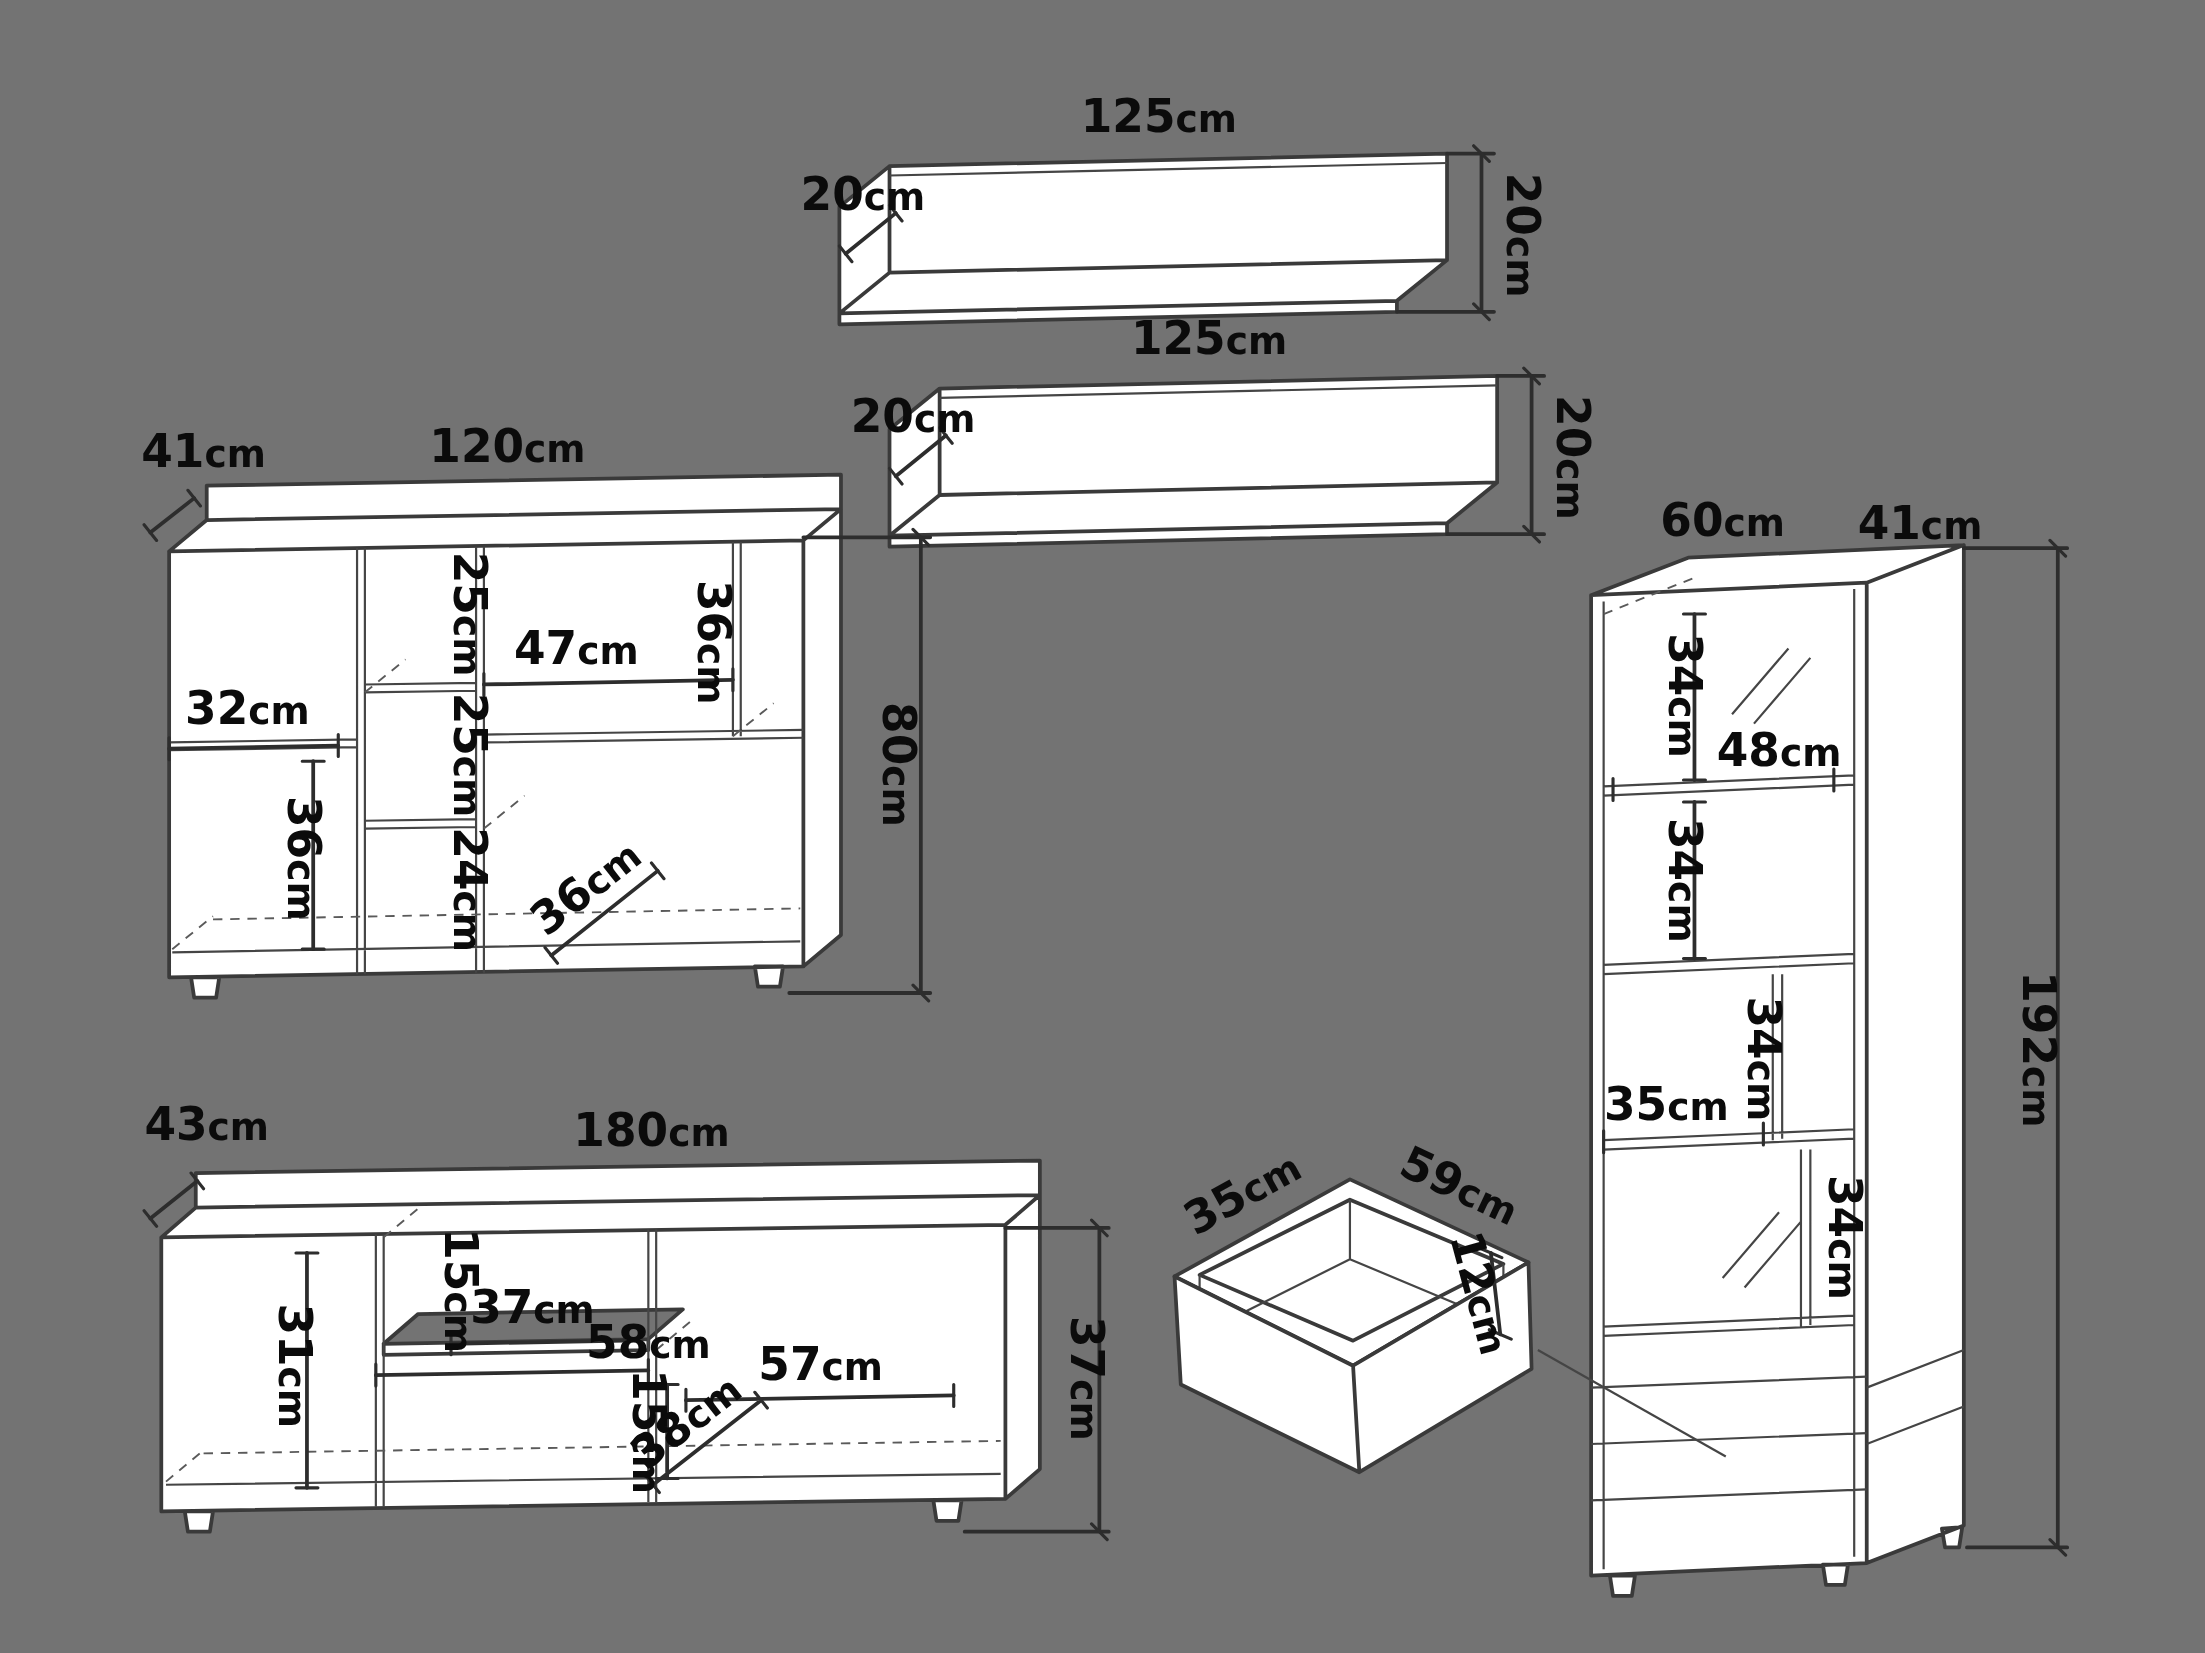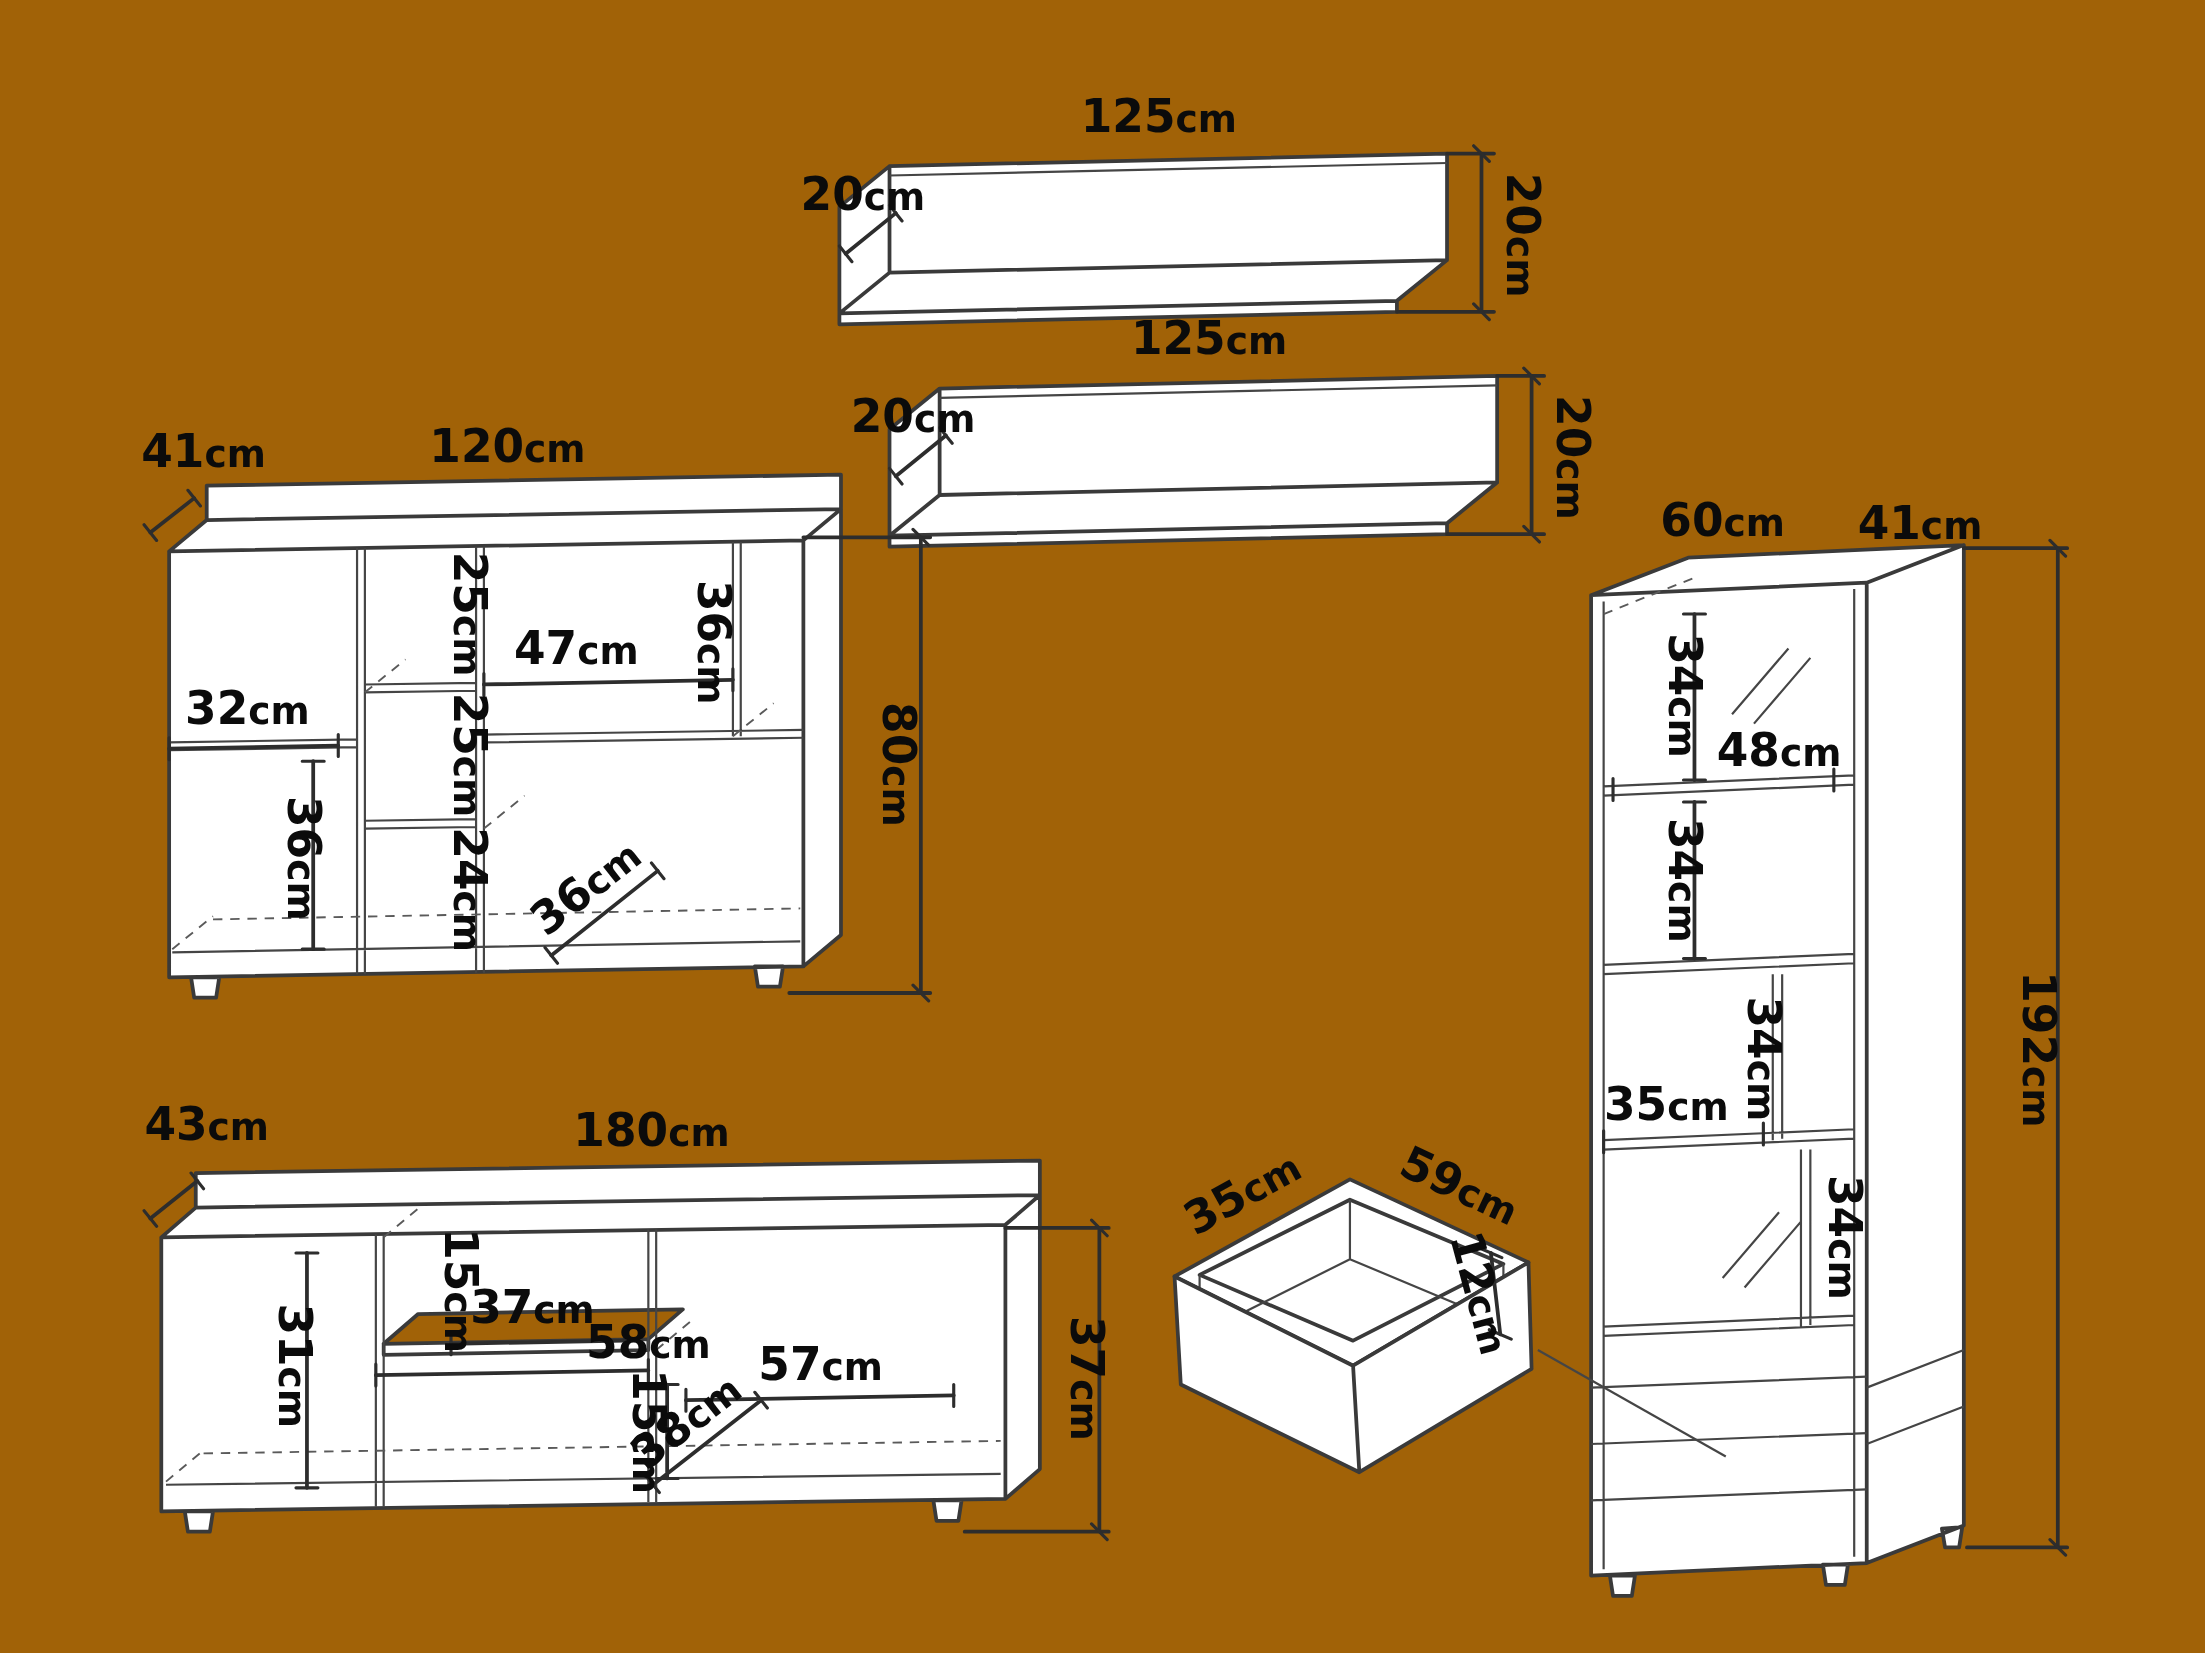--- a/index.html
+++ b/index.html
@@ -1,16 +1,16 @@
 <!DOCTYPE html>
 <html style="font-size:12.5px"><head>
 <meta charset="utf-8">
 <style>
   html,body{margin:0;padding:0;background:#ffffff;}
-  .stage{position:relative;width:2205px;height:1654px;background:#a16207;overflow:hidden;}
+  .stage{position:relative;width:2205px;height:1654px;background:#737373;overflow:hidden;}
   svg{position:absolute;inset:0;}
   .face{fill:#ffffff;stroke:#3a3a3a;stroke-width:2.4;stroke-linejoin:round;}
   .ln{fill:none;stroke:#454545;stroke-width:1.4;stroke-linejoin:round;}
   .dash{fill:none;stroke:#5a5a5a;stroke-width:1.2;stroke-dasharray:6 5;}
   .dim{fill:none;stroke:#2d2d2d;stroke-width:2.4;stroke-linecap:round;}
   .tick{fill:none;stroke:#2d2d2d;stroke-width:2;stroke-linecap:round;}
   text.dimtxt{font-family:"DejaVu Sans","Liberation Sans",sans-serif;font-weight:bold;fill:#0b0b0b;text-anchor:middle;}
   tspan.n{font-size:29px;}
   tspan.u{font-size:24px;}
 </style>

